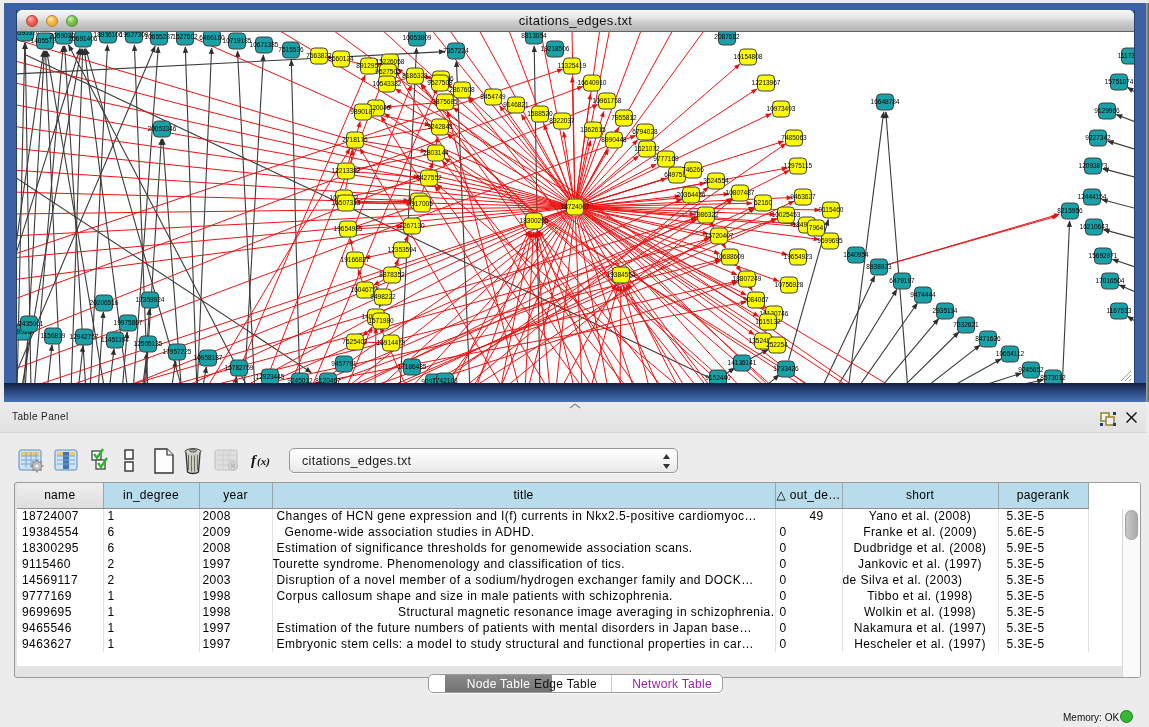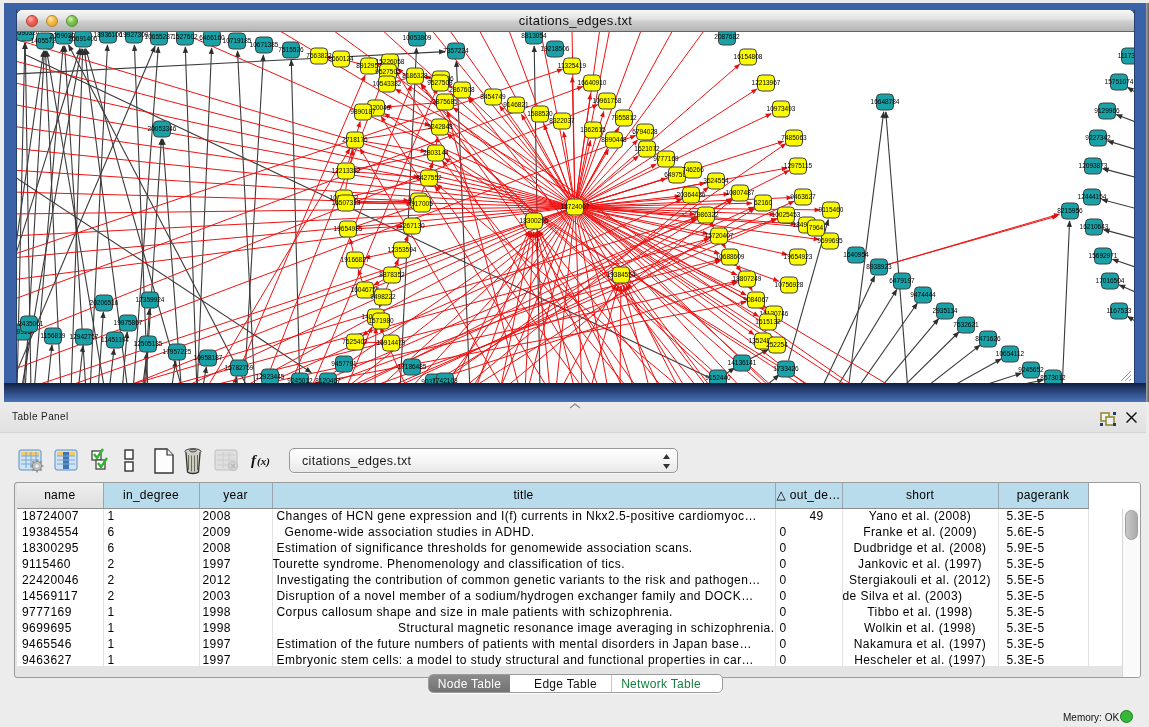--- a/index.html
+++ b/index.html
@@ -32,23 +32,23 @@
 table{border-collapse:collapse;table-layout:fixed;font-size:12px;color:#000}
 th{height:25px;font-weight:normal;font-size:12px;letter-spacing:.3px;text-align:center;border-right:1px solid #9aa6ad;border-bottom:1px solid #8e8e8e}
 .hb{background:#b9dcec}
 .hg{background:linear-gradient(180deg,#efefef,#dedede)}
 td{height:16px;font-size:12px;letter-spacing:.45px;white-space:nowrap;overflow:hidden;border-right:1px solid #e2e2e2}
 #vsb{left:1107px;top:26px;width:18px;height:168px;background:#fafafa;border-left:1px solid #d8d8d8}
 #vsb .thumb{position:absolute;left:2px;top:1px;width:13px;height:30px;border-radius:7px;background:linear-gradient(90deg,#c9c9c9,#ababab);border:1px solid #9f9f9f}
 
 #tabs{left:428px;top:272px;width:295px;height:19px;border:1px solid #9b9b9b;border-radius:5px;background:#fff;overflow:hidden;box-shadow:0 1px 0 rgba(255,255,255,.8)}
 #tabs div{position:absolute;top:0;height:19px;font-size:12px;letter-spacing:.3px;line-height:18px;text-align:center}
-#seg1{left:0;width:81px;background:linear-gradient(180deg,#8b8b8b,#6f6f6f);color:#fff}
+#seg1{left:16px;width:107px;background:linear-gradient(180deg,#8b8b8b,#6f6f6f);color:#fff}
 #seg2{left:91px;width:92px;color:#111;border-right:1px solid #c8c8c8}
-#seg3{left:176px;width:112px;color:#15803d}
+#seg3{left:187px;width:112px;color:#a21caf}
 #mem{left:1063px;top:310px;font-size:10px;color:#111}
 #memdot{left:1120px;top:308px;width:13px;height:13px;border-radius:50%;background:#35b835;border:1px solid #1d7a1d}
 </style></head><body>
 <div class="abs" id="bluef"></div>
 <div class="abs" id="bluebot"></div>
 <div class="abs" id="win">
 <svg width="1117" height="351" viewBox="17 32 1117 351" style="position:absolute;left:0;top:22px;background:#fff">
       <defs>
         <marker id="ar" viewBox="0 0 10 10" refX="9" refY="5" markerWidth="7.5" markerHeight="6" orient="auto-start-reverse">
           <path d="M0 1 L10 5 L0 9 z" fill="#e01010"></path>
@@ -946,29 +946,20 @@
 <tr>
               <td style="width:86px;padding-left:5px;">9115460</td>
               <td style="width:96px;padding-left:4px;">2</td>
               <td style="width:73px;padding-left:3px;">1997</td>
               <td style="width:503px;">Tourette syndrome. Phenomenology and classification of tics.</td>
               <td style="width:67px;padding-left:4px;">0</td>
               <td style="width:156px;text-align:center;">Jankovic et al. (1997)</td>
               <td style="width:90px;padding-left:8px;">5.3E-5</td>
             </tr>
 <tr>
-              <td style="width:86px;padding-left:5px;">22420046</td>
-              <td style="width:96px;padding-left:4px;">2</td>
-              <td style="width:73px;padding-left:3px;">2012</td>
-              <td style="width:503px;padding-left:4px;">Investigating the contribution of common genetic variants to the risk and pathogen…</td>
-              <td style="width:67px;padding-left:4px;">0</td>
-              <td style="width:156px;text-align:center;">Stergiakouli et al. (2012)</td>
-              <td style="width:90px;padding-left:8px;">5.5E-5</td>
-            </tr>
-<tr>
               <td style="width:86px;padding-left:5px;">14569117</td>
               <td style="width:96px;padding-left:4px;">2</td>
               <td style="width:73px;padding-left:3px;">2003</td>
               <td style="width:503px;padding-left:4px;">Disruption of a novel member of a sodium/hydrogen exchanger family and DOCK…</td>
               <td style="width:67px;padding-left:4px;">0</td>
               <td style="width:156px;">de Silva et al. (2003)</td>
               <td style="width:90px;padding-left:8px;">5.3E-5</td>
             </tr>
 <tr>
               <td style="width:86px;padding-left:5px;">9777169</td>

